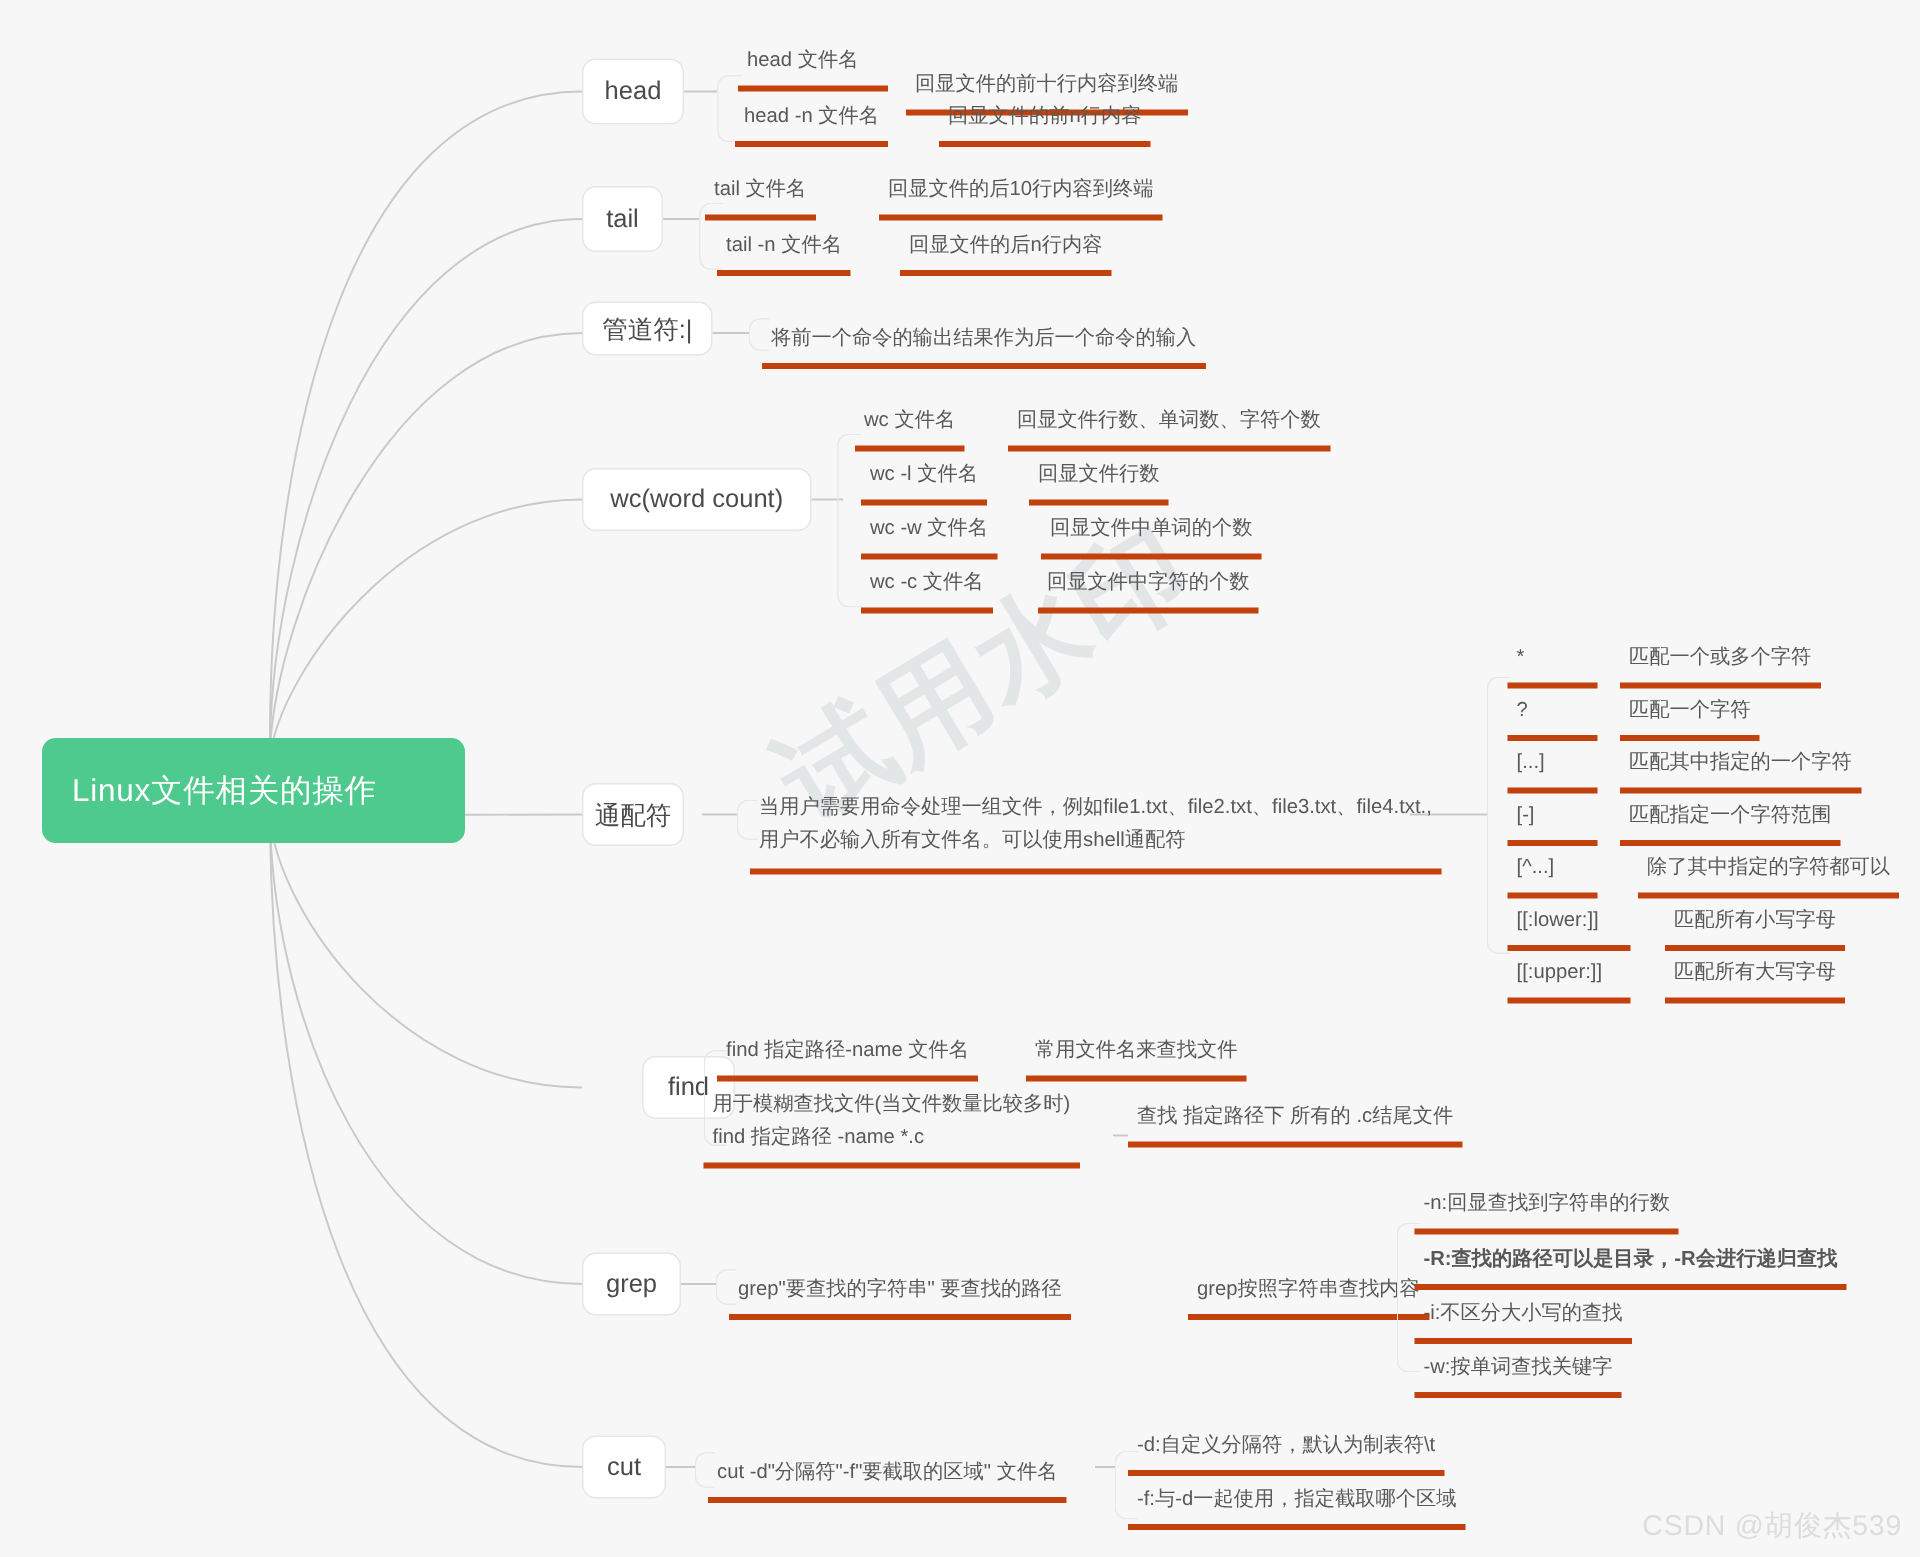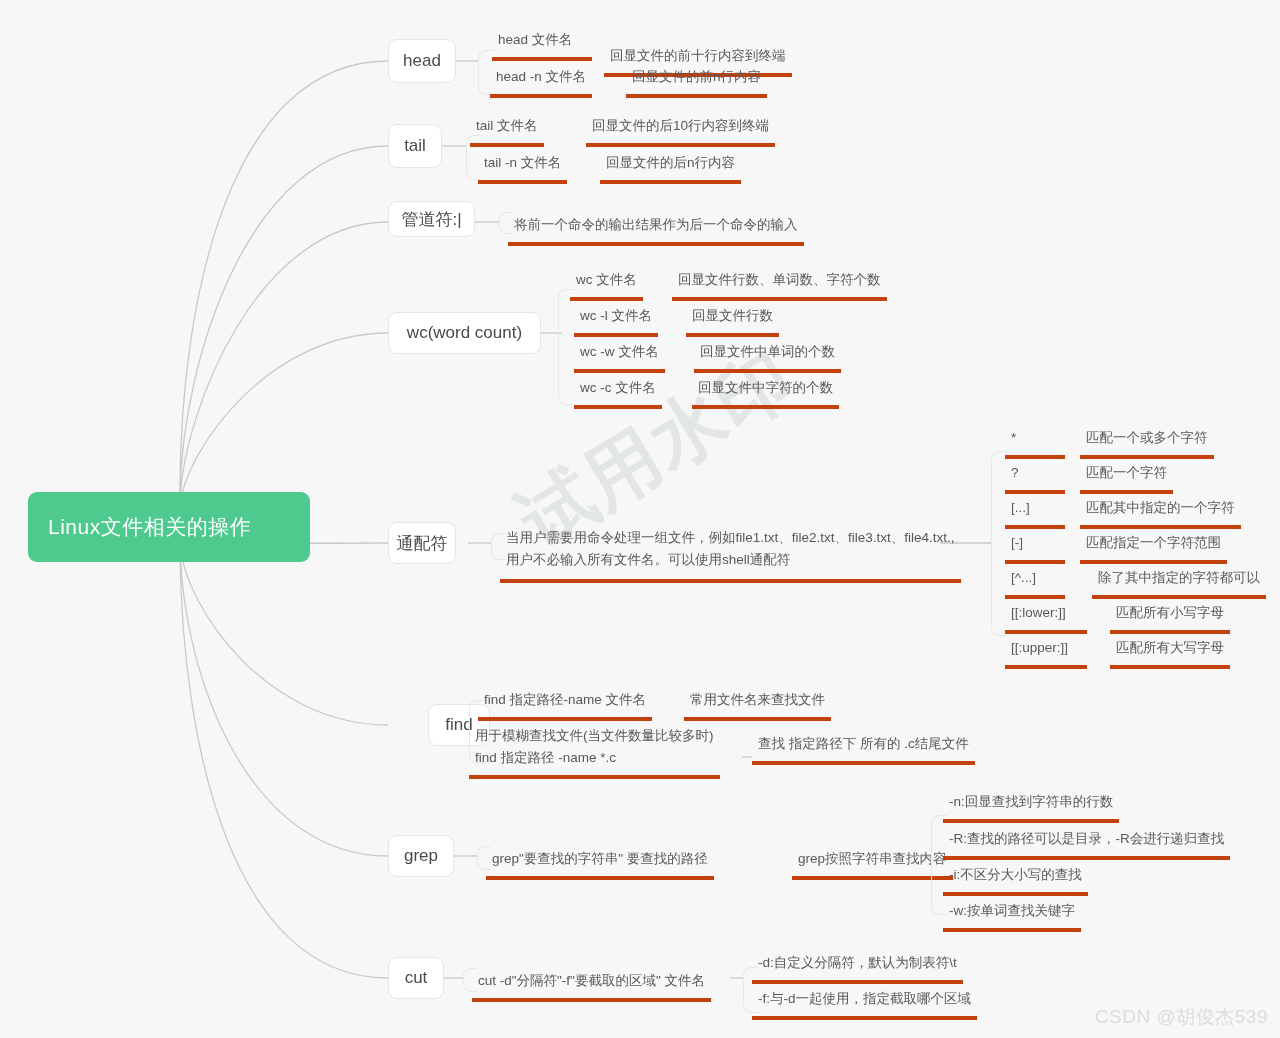--- a/index.html
+++ b/index.html
@@ -198,21 +198,21 @@
 
   <div class="nodebox" style="left:388px; top:835px; width:66px; height:42px;">
     <span>grep</span>
   </div>
   <div class="bracket" style="left:477px; top:846px; width:14px; height:24px;"></div>
   <div class="leaf" style="left:486px; top:845px;">grep"要查找的字符串" 要查找的路径</div>
   <div class="leaf" style="left:752px; top:845px;margin-left:40px;">grep按照字符串查找内容</div>
 
   <div class="bracket" style="left:931px; top:815px; width:16px; height:100px;"></div>
   <div class="leaf" style="left:943px; top:788px;">-n:回显查找到字符串的行数</div>
-  <div class="leaf" style="left:943px; top:825px;">-R:查找的路径可以是目录，-R会进行递归查找</div>
+  <div class="leaf" style="left:943px; top:825px;font-weight:bold;">-R:查找的路径可以是目录，-R会进行递归查找</div>
   <div class="leaf" style="left:943px; top:861px;">-i:不区分大小写的查找</div>
   <div class="leaf" style="left:943px; top:897px;">-w:按单词查找关键字</div>
 
   <div class="nodebox" style="left:388px; top:957px; width:56px; height:42px;">
     <span>cut</span>
   </div>
   <div class="bracket" style="left:463px; top:968px; width:14px; height:24px;"></div>
   <div class="leaf" style="left:472px; top:967px;">cut -d"分隔符"-f"要截取的区域" 文件名</div>
 
   <div class="bracket" style="left:743px; top:967px; width:16px; height:46px;"></div>

